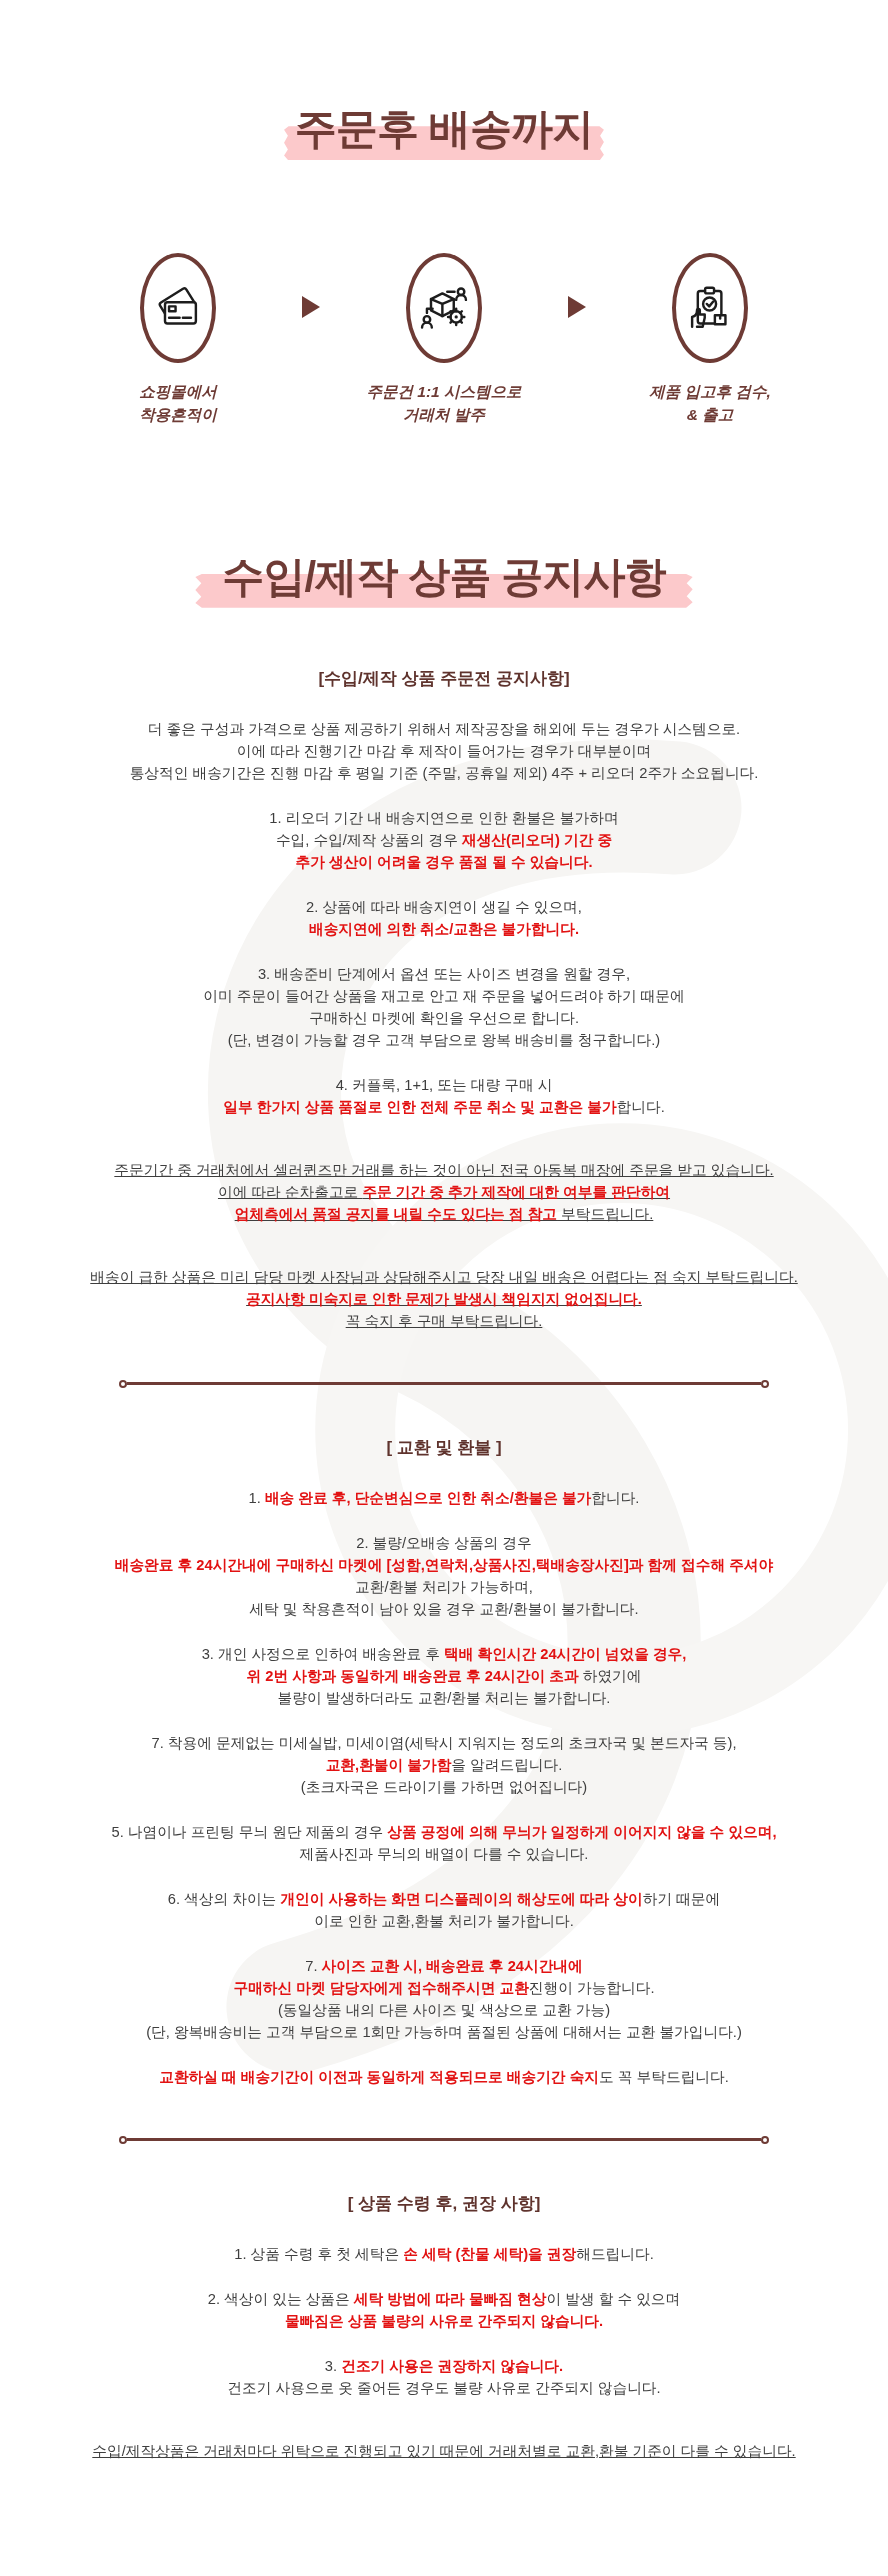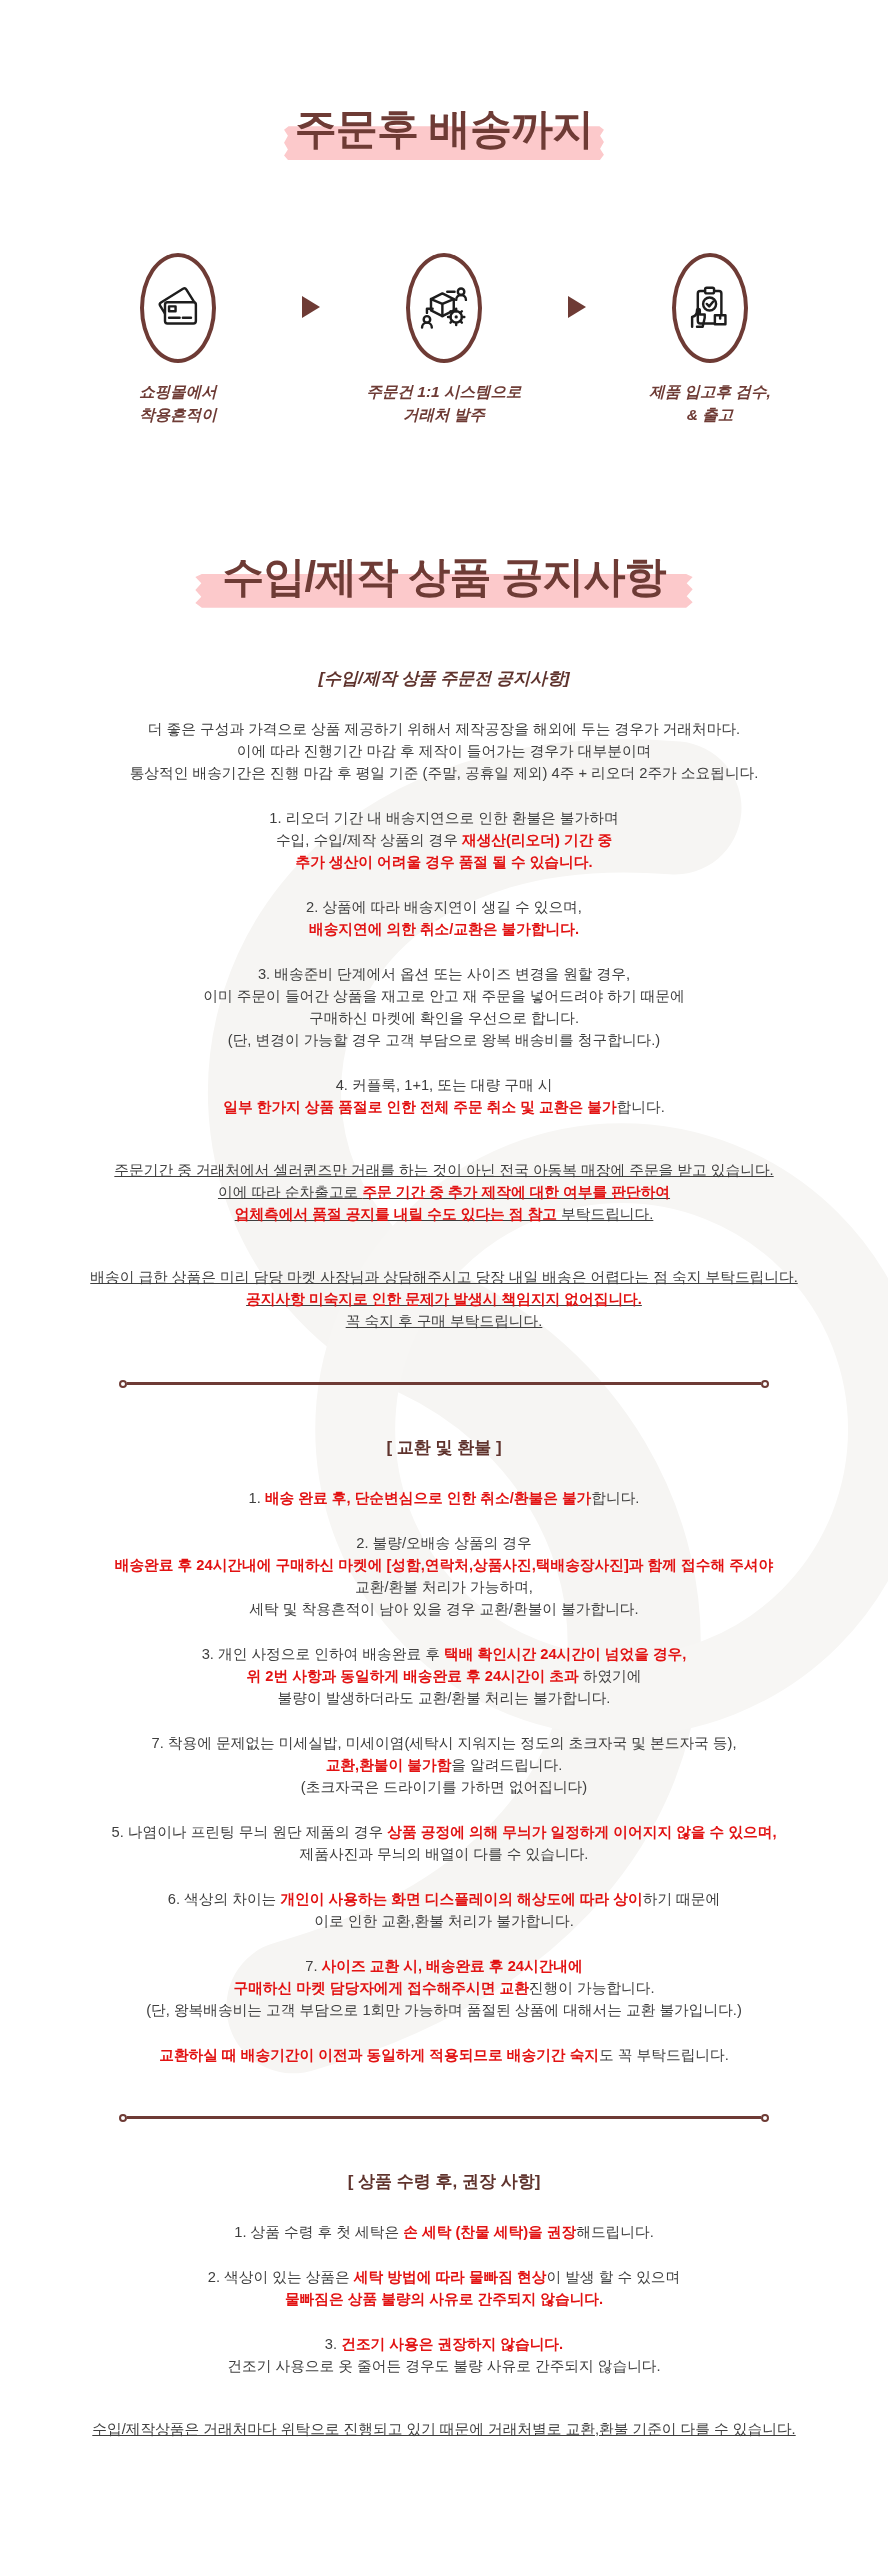--- a/index.html
+++ b/index.html
@@ -41,21 +41,21 @@
   .step-label{margin-top:18px;color:var(--brown);font-weight:700;font-size:15.5px;line-height:1.45;}
   .flow-arrow{
     margin-top:43px;width:0;height:0;flex:0 0 auto;
     border-top:11.5px solid transparent;border-bottom:11.5px solid transparent;border-left:18.7px solid var(--brown);
   }
 
   .notice-title-wrap{margin-top:99px;}
 
   
   .doc{margin-top:39px;padding-bottom:62px;color:var(--ink);font-size:14.7px;}
-  .doc > :first-child{margin-top:12px;font-style:italic;}
+  .doc > :first-child{margin-top:12px;}
   .block-heading{font-size:17px;font-weight:800;color:var(--brown-dark);margin:41px 0 28px;}
   .para{margin:0 auto 23px;line-height:22px;}
   .para.gap-large{margin-top:41px;text-decoration:underline;}
   .red{color:var(--red);font-weight:700;}
   .divider{display:flex;align-items:center;justify-content:center;width:650px;margin:48px auto;}
   .ring{width:8px;height:8px;border:2.7px solid var(--brown);border-radius:50%;background:#fff;flex:0 0 auto;}
   .hline{height:2.7px;background:var(--brown);flex:1 1 auto;}
 </style>
 </head>
 <body>
@@ -144,21 +144,21 @@
       <h1 class="big-title">
         <span class="hl hl-wide"></span>
         <span>수입/제작 상품 공지사항</span>
       </h1>
     </div>
 
     
     <div class="doc" id="doc-root">
         <div class="block-heading">[수입/제작 상품 주문전 공지사항]</div>
         <div class="para">
-          <div class="line"><span>더 좋은 구성과 가격으로 상품 제공하기 위해서 제작공장을 해외에 두는 경우가 거래처마다.</span></div>
+          <div class="line"><span>더 좋은 구성과 가격으로 상품 제공하기 위해서 제작공장을 해외에 두는 경우가 시스템으로.</span></div>
           <div class="line"><span>이에 따라 진행기간 마감 후 제작이 들어가는 경우가 대부분이며</span></div>
           <div class="line"><span>통상적인 배송기간은 진행 마감 후 평일 기준 (주말, 공휴일 제외) 4주 + 리오더 2주가 소요됩니다.</span></div>
         </div>
         <div class="para">
           <div class="line"><span>1. 리오더 기간 내 배송지연으로 인한 환불은 불가하며</span></div>
           <div class="line"><span>수입, 수입/제작 상품의 경우 </span><span class="red">재생산(리오더) 기간 중</span></div>
           <div class="line"><span class="red">추가 생산이 어려울 경우 품절 될 수 있습니다.</span></div>
         </div>
         <div class="para">
           <div class="line"><span>2. 상품에 따라 배송지연이 생길 수 있으며,</span></div>
@@ -213,20 +213,21 @@
           <div class="line"><span>5. 나염이나 프린팅 무늬 원단 제품의 경우 </span><span class="red">상품 공정에 의해 무늬가 일정하게 이어지지 않을 수 있으며,</span></div>
           <div class="line"><span>제품사진과 무늬의 배열이 다를 수 있습니다.</span></div>
         </div>
         <div class="para">
           <div class="line"><span>6. 색상의 차이는 </span><span class="red">개인이 사용하는 화면 디스플레이의 해상도에 따라 상이</span><span>하기 때문에</span></div>
           <div class="line"><span>이로 인한 교환,환불 처리가 불가합니다.</span></div>
         </div>
         <div class="para">
           <div class="line"><span>7. </span><span class="red">사이즈 교환 시, 배송완료 후 24시간내에</span></div>
           <div class="line"><span class="red">구매하신 마켓 담당자에게 접수해주시면 교환</span><span>진행이 가능합니다.</span></div>
+          <div class="line"><span>(동일상품 내의 다른 사이즈 및 색상으로 교환 가능)</span></div>
           <div class="line"><span>(단, 왕복배송비는 고객 부담으로 1회만 가능하며 품절된 상품에 대해서는 교환 불가입니다.)</span></div>
         </div>
         <div class="para">
           <div class="line"><span class="red">교환하실 때 배송기간이 이전과 동일하게 적용되므로 배송기간 숙지</span><span>도 꼭 부탁드립니다.</span></div>
         </div>
         <div class="divider">
           <span class="ring"></span>
           <span class="hline"></span>
           <span class="ring"></span>
         </div>

